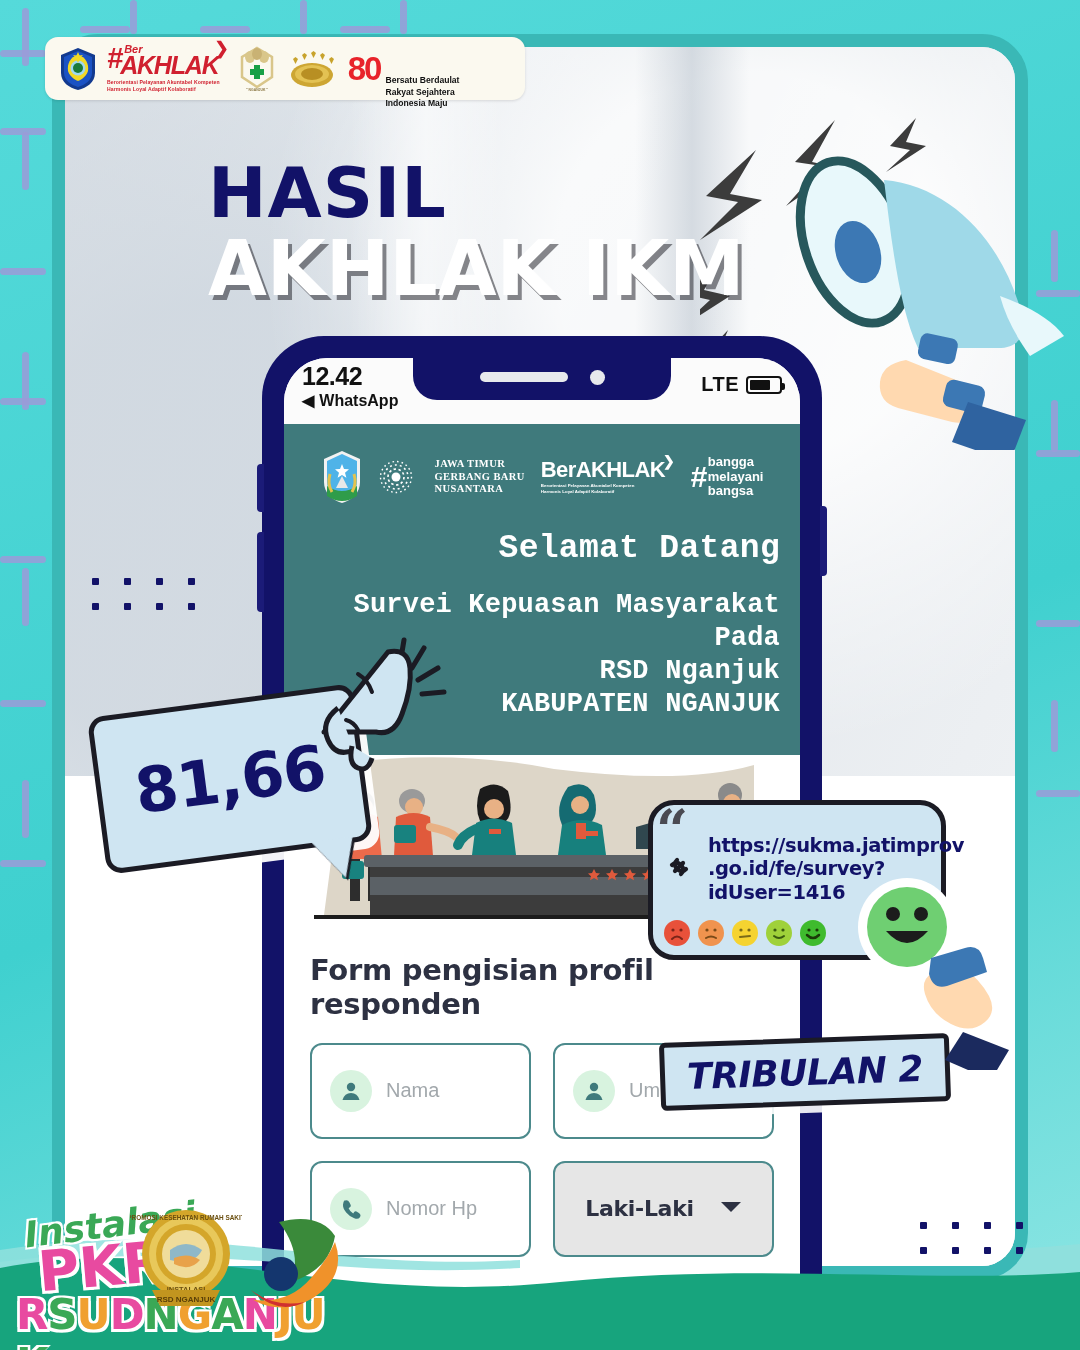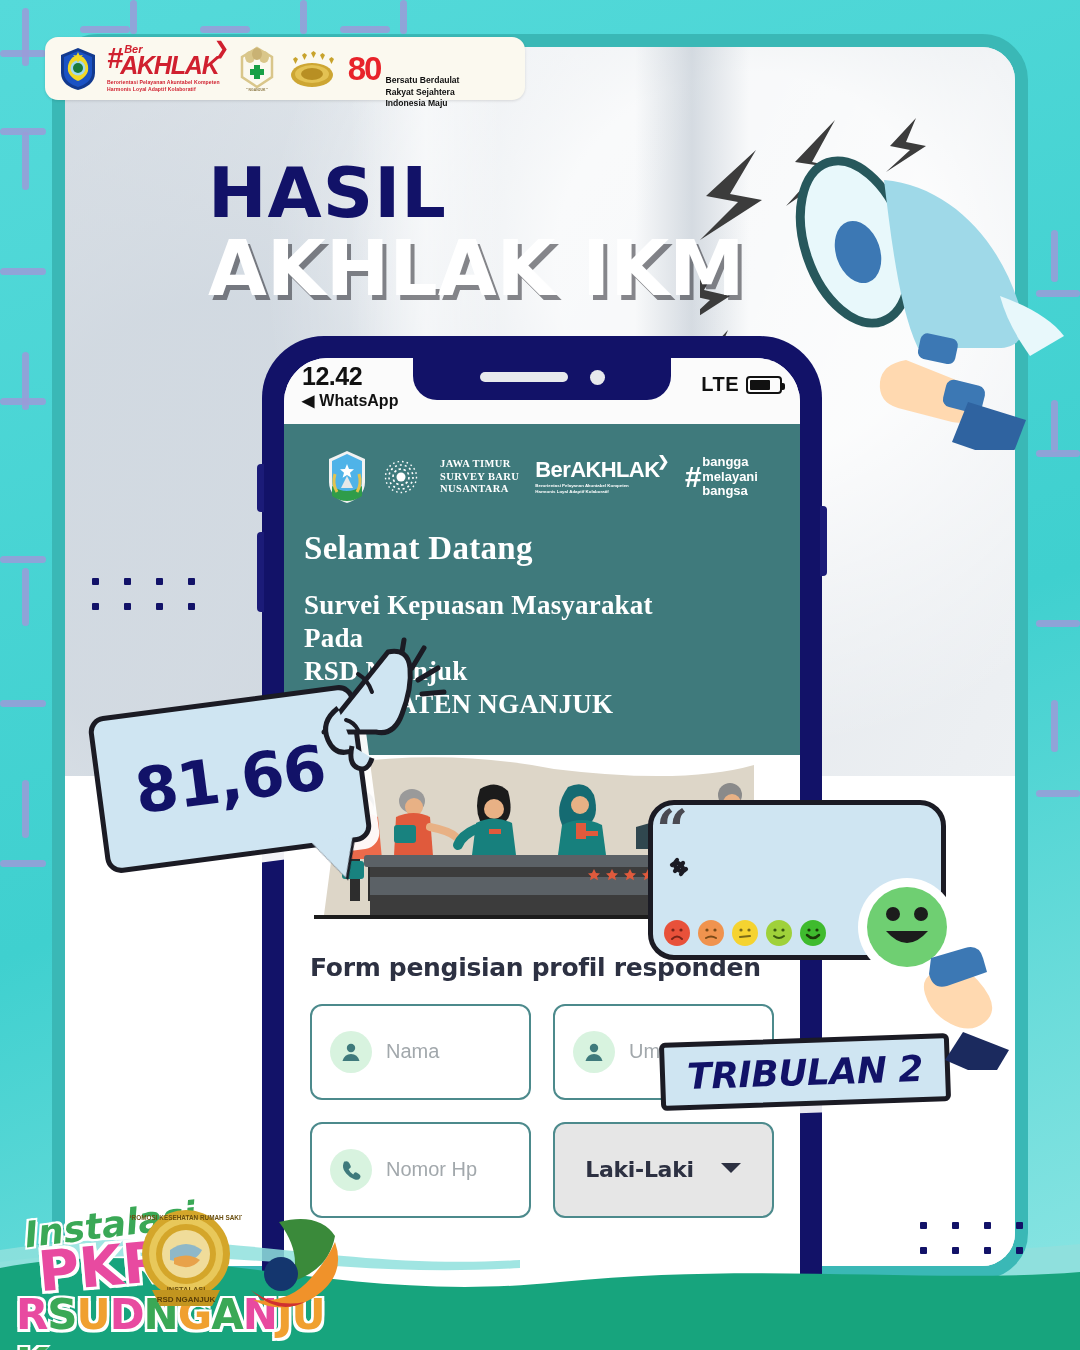--- a/index.html
+++ b/index.html
@@ -88,27 +88,27 @@
   .tp-jatim{width:42px;height:54px;}
   .tp-nusantara{display:flex;align-items:center;gap:22px;}
   .tp-nus-txt{color:#fff;font-size:10.5px;font-weight:700;line-height:1.2;letter-spacing:.4px;font-family:"Liberation Serif",serif;}
   .tp-berakhlak{display:flex;flex-direction:column;line-height:1;}
   .tp-ber-row{display:flex;align-items:flex-start;color:#fff;font-size:22px;font-weight:800;letter-spacing:-.6px;}
   .tp-ber-sub{font-size:4.4px;font-weight:700;color:#fff;line-height:1.4;margin-top:2px;}
   .tp-bangga{display:flex;align-items:center;gap:3px;}
   .tp-bangga-hash{font-size:30px;font-weight:900;color:#fff;font-style:italic;letter-spacing:-2px;}
   .tp-bangga-txt{color:#fff;font-size:13px;font-weight:700;line-height:1.12;}
 
-  .welcome{text-align:left;color:#fff;font-family:Liberation Serif, serif;}
+  .welcome{text-align:right;color:#fff;font-family:Liberation Mono, monospace;}
   .w-title{font-size:33px;font-weight:700;letter-spacing:.3px;margin-bottom:22px;}
   .w-line{font-size:27px;font-weight:700;line-height:1.22;letter-spacing:.2px;}
 
   .illus{position:relative;height:180px;background:#fff;overflow:hidden;}
   .form-area{position:relative;background:#fff;padding:18px 26px 0 26px;}
-  .form-title{font-size:25px;font-weight:800;color:#2d3142;font-family:"DejaVu Sans",sans-serif;letter-spacing:-.3px;}
+  .form-title{font-size:29px;font-weight:800;color:#2d3142;font-family:"DejaVu Sans",sans-serif;letter-spacing:-.3px;}
   .form-grid{display:flex;gap:22px;margin-top:22px;}
   .field{flex:1;height:96px;border:2px solid #4c8a8c;border-radius:12px;background:#fff;display:flex;align-items:center;gap:14px;padding:0 18px;}
   .field.dd{background:#e6e6e6;justify-content:center;gap:26px;}
   .fic{width:42px;height:42px;border-radius:50%;background:#d8f3df;display:flex;align-items:center;justify-content:center;flex:0 0 auto;}
   .fph{font-size:20px;color:#a2a8ac;font-family:Liberation Sans, sans-serif;}
   .ddval{font-size:22px;font-weight:700;color:#2d3142;font-family:"DejaVu Sans",sans-serif;letter-spacing:-.3px;}
 
   
   .score{position:absolute;left:96px;top:700px;width:268px;height:158px;z-index:9;transform:rotate(-7.5deg);}
   .score-box{position:absolute;inset:0;background:#cfe5f2;border:5px solid #1b1b24;border-radius:16px;
@@ -348,21 +348,21 @@
           <svg width="34" height="34" viewBox="0 0 34 34">
             <g fill="#fff">
               <circle cx="17" cy="17" r="4.5"></circle>
               <circle cx="17" cy="17" r="8" fill="none" stroke="#fff" stroke-width="1.6" stroke-dasharray="2.5 2.5"></circle>
               <circle cx="17" cy="17" r="12" fill="none" stroke="#fff" stroke-width="1.6" stroke-dasharray="2 3"></circle>
               <circle cx="17" cy="17" r="15.5" fill="none" stroke="#fff" stroke-width="1.4" stroke-dasharray="1.6 3"></circle>
             </g>
           </svg>
           <div class="tp-nus-txt">
             <div>JAWA TIMUR</div>
-            <div>SURVEY BARU</div>
+            <div>GERBANG BARU</div>
             <div>NUSANTARA</div>
           </div>
         </div>
         <div class="tp-berakhlak">
           <div class="tp-ber-row">
             <span>Ber</span>
             <span>AKHLAK</span>
             <span style="font-size:14px;margin-left:-2px;margin-top:-5px">❯</span>
           </div>
           <div class="tp-ber-sub" style="white-space:pre-line">Berorientasi Pelayanan Akuntabel Kompeten
@@ -517,20 +517,25 @@
   <div class="urlb-quote">“</div>
   <span class="urlb-link">
     <svg width="30" height="30" viewBox="0 0 30 30">
         <g stroke="#1b1b24" stroke-width="4.2" fill="none" stroke-linecap="round">
       <path d="M11 19 L19 11"></path>
           <path d="M8 13 a6 6 0 0 1 8.5 -0.5 l1 1 a6 6 0 0 1 -0.5 8.5"></path>
       <path d="M22 17 a6 6 0 0 1 -8.5 0.5 l-1 -1 a6 6 0 0 1 0.5 -8.5"></path>
         </g>
       </svg>
   </span>
+  <div class="urlb-txt">
+    <div>https://sukma.jatimprov</div>
+    <div>.go.id/fe/survey?</div>
+    <div>idUser=1416</div>
+  </div>
   <div class="emojis">
     <span class="em" style="background:#e8513a">
       <svg width="26" height="26" viewBox="0 0 26 26">
           <circle cx="9" cy="10" r="1.6" fill="#7a2418"></circle>
           <circle cx="17" cy="10" r="1.6" fill="#7a2418"></circle>
           <path d="M8 19 q5 -5 10 0" stroke="#7a2418" stroke-width="2" fill="none" stroke-linecap="round"></path>
         </svg>
     </span>
     <span class="em" style="background:#f0934e">
       <svg width="26" height="26" viewBox="0 0 26 26">

